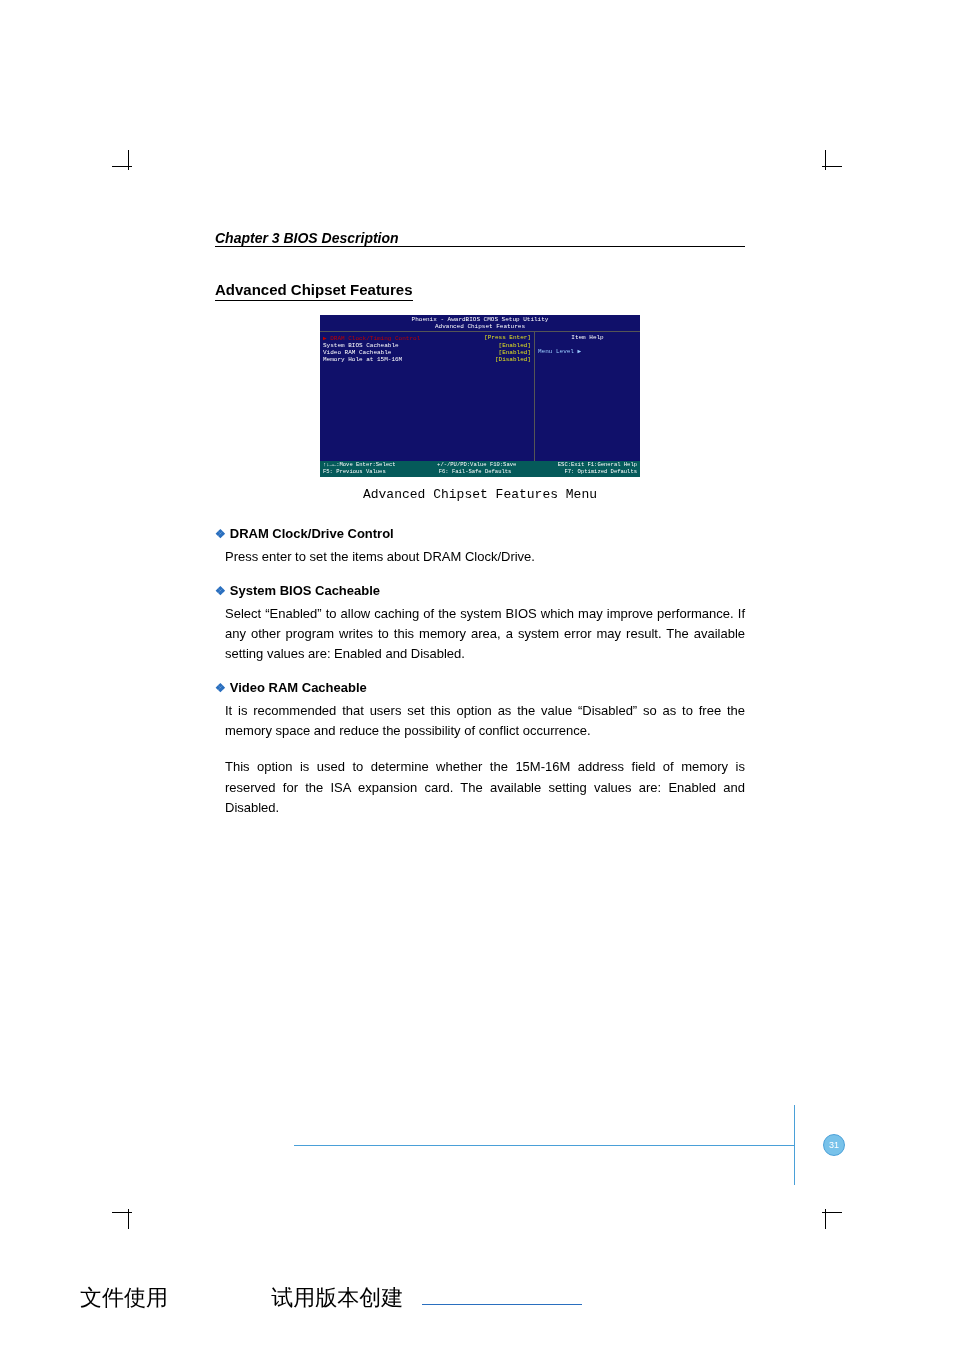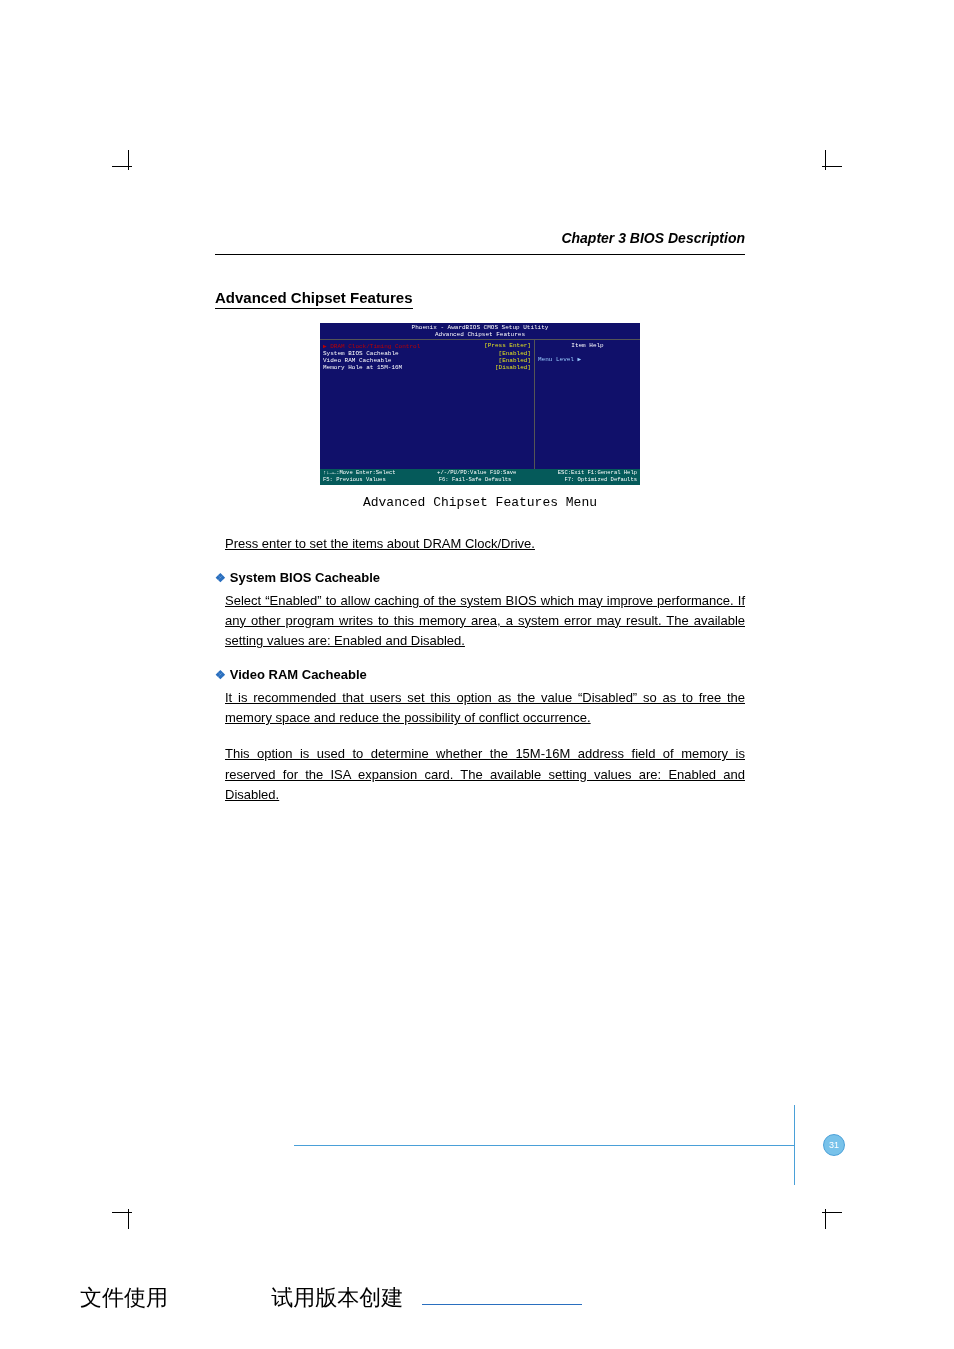--- a/index.html
+++ b/index.html
@@ -39,23 +39,22 @@
     .page {
       position: absolute;
       top: 230px;
       left: 215px;
       width: 530px;
     }
     .chapter-header {
       font-style: italic;
       font-weight: bold;
       font-size: 14px;
-      text-align: right;
       border-bottom: 1px solid #000;
-      padding-bottom: 8px;
+      padding-bottom: 0;
       margin-bottom: 34px;
     }
     .section-title {
       font-weight: bold;
       font-size: 15px;
       border-bottom: 1px solid #000;
       display: inline-block;
       padding-bottom: 2px;
       margin-bottom: 14px;
     }
@@ -115,21 +114,20 @@
     .diamond {
       color: #2a6fbf;
       font-size: 12px;
       margin-right: 4px;
     }
     .item-body {
       font-size: 13px;
       line-height: 1.55;
       text-align: justify;
       padding-left: 10px;
-      text-decoration: underline;
     }
 
     
     .reg-target {
       position: absolute;
       right: 130px;
       top: 1115px;
       width: 60px;
       height: 60px;
     }
@@ -211,20 +209,23 @@
         <span>F5: Previous Values</span>
         <span>F6: Fail-Safe Defaults</span>
         <span>F7: Optimized Defaults</span>
       </div>
     </div>
   </div>
 
   <div class="figure-caption">Advanced Chipset Features Menu</div>
 
   <div class="item">
+    <div class="item-title">
+      <span class="diamond">❖</span><span>DRAM Clock/Drive Control</span>
+    </div>
     <div class="item-body">Press enter to set the items about DRAM Clock/Drive.</div>
   </div>
 
   <div class="item">
     <div class="item-title">
       <span class="diamond">❖</span><span>System BIOS Cacheable</span>
     </div>
     <div class="item-body">Select “Enabled” to allow caching of the system BIOS which may improve performance. If any other program writes to this memory area, a system error may result. The available setting values are: Enabled and Disabled.</div>
   </div>
 

